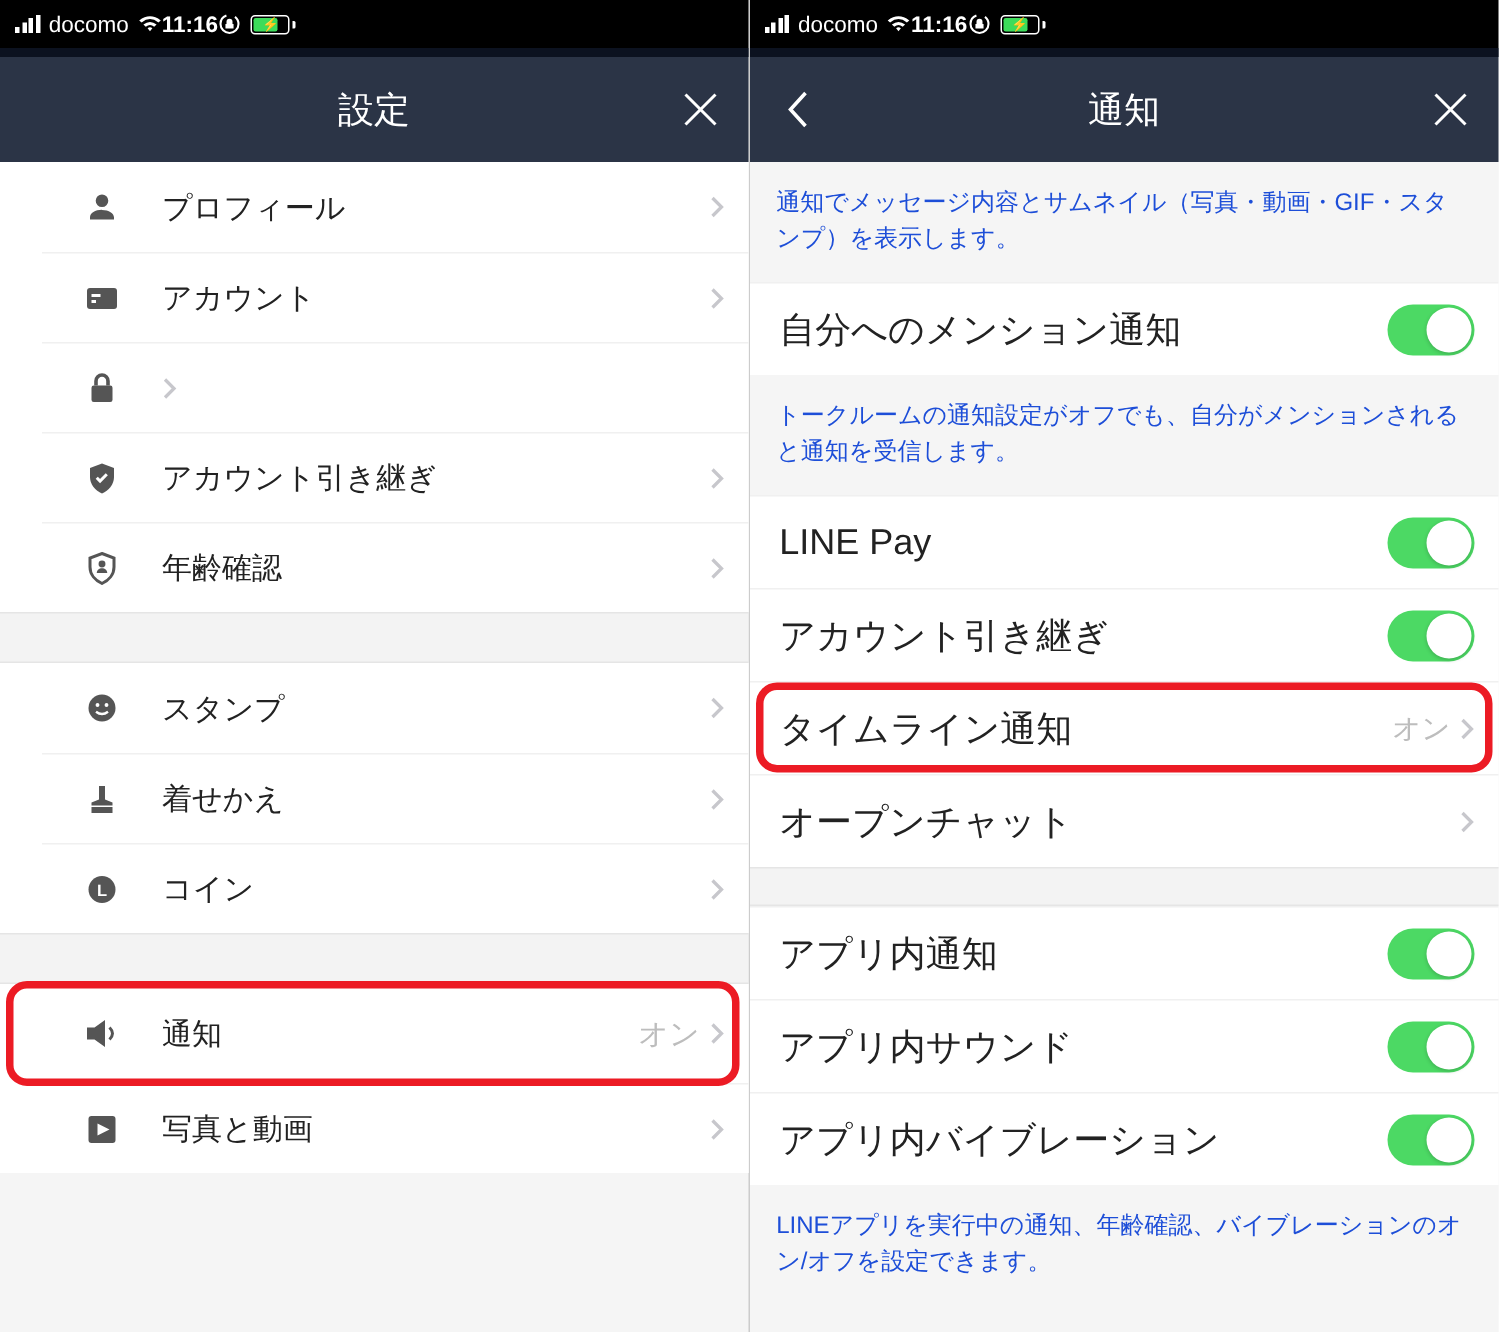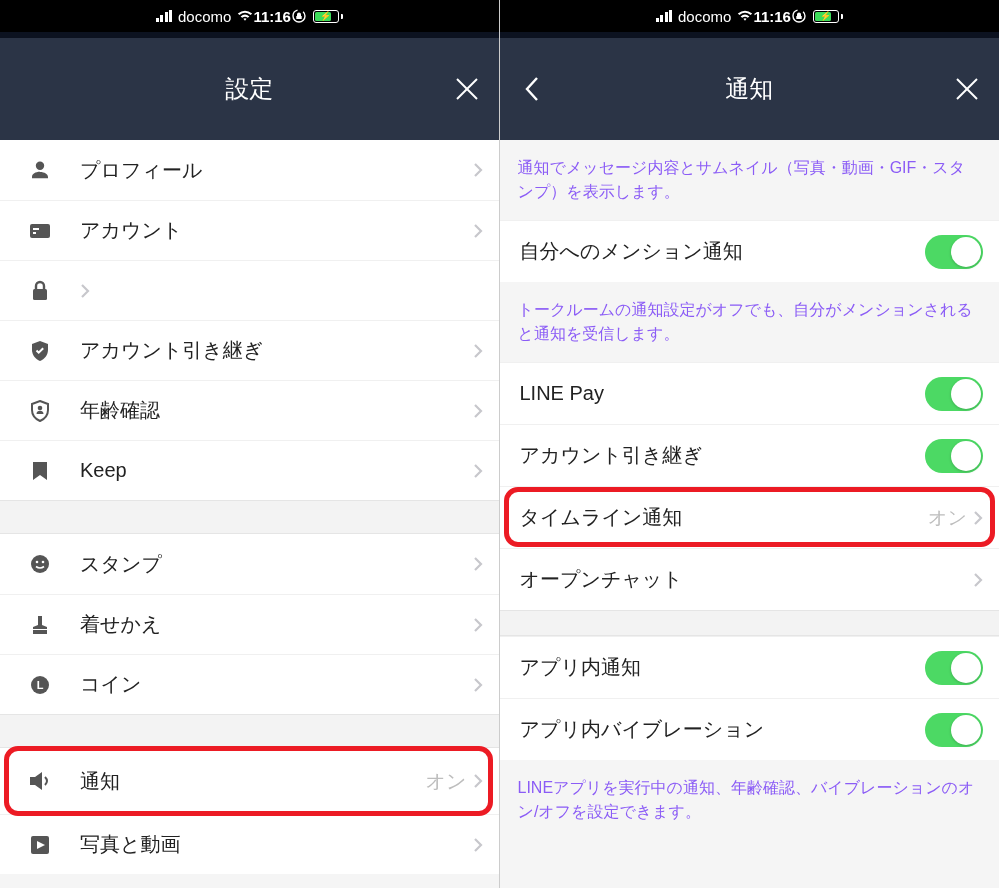--- a/index.html
+++ b/index.html
@@ -21,42 +21,42 @@
   }
   .screen.left { border-right: 1px solid #ccc; }
 
   
   .statusbar {
     height: 32px;
     background: #000;
     color: #fff;
     display: flex;
     align-items: center;
-    justify-content: center;
+    justify-content: flex-start;
     padding: 0 10px;
     font-size: 15px;
     font-weight: 500;
   }
   .sb-left { display: flex; align-items: center; gap: 6px; }
   .sb-right { display: flex; align-items: center; gap: 6px; }
   .signal-bars { display: flex; align-items: flex-end; gap: 1.5px; height: 12px; }
   .signal-bars span { width: 3px; background: #fff; }
   .signal-bars span:nth-child(1){height:4px}.signal-bars span:nth-child(2){height:7px}
   .signal-bars span:nth-child(3){height:10px}.signal-bars span:nth-child(4){height:12px}
   .wifi { width: 16px; height: 12px; }
   .rotlock { width:16px; height:16px; }
   .battery { display:flex; align-items:center; }
   .battery-body { width: 26px; height: 13px; border: 1.5px solid #fff; border-radius: 3px; position: relative; margin-right: 2px; }
   .battery-fill { position:absolute; left:1px; top:1px; bottom:1px; width: 65%; background:#3ddc5a; border-radius:1.5px; }
   .battery-cap { width:2px; height:5px; background:#fff; border-radius: 0 1px 1px 0; }
   .bolt { position:absolute; left:50%; top:50%; transform:translate(-50%,-50%); font-size:9px; color:#fff; }
 
   
   .header {
-    height: 108px;
+    height: 76px;
     background: #2b3446;
     color: #fff;
     display: flex;
     align-items: center;
     justify-content: center;
     position: relative;
     border-top: 6px solid #0c1220;
   }
   .header-title { font-size: 24px; font-weight: 500; }
   .header-close, .header-back {
@@ -77,44 +77,45 @@
   
   .list { background:#fff; }
   .row {
     height: 60px;
     background: #fff;
     display: flex;
     align-items: center;
     padding: 0 16px 0 24px;
     border-top: 1px solid #f0f0f0;
     position: relative;
+    margin-left: 28px;
   }
   .row:first-child { border-top: none; }
   .row .icon {
     width: 32px;
     display:flex; align-items:center; justify-content:center;
     margin-right: 24px;
     color:#555;
   }
   .row .label { font-size: 20px; color:#222; flex:1; }
   .row .value { font-size: 20px; color:#bdbdbd; margin-right: 6px; }
   .row .chev { color:#c7c7cc; }
 
   .section-gap { height: 34px; background:#f3f3f3; border-top:1px solid #e5e5e5; border-bottom:1px solid #e5e5e5; }
-  .section-desc { padding: 16px 18px; font-size: 16px; color:#8b5cf6; line-height:1.5; background:#f5f5f5; }
+  .section-desc { padding: 16px 18px; font-size: 16px; color:#1d4ed8; line-height:1.5; background:#f5f5f5; }
 
   
   .row2 {
     height: 62px;
     background:#fff;
     display:flex; align-items:center;
     padding: 0 16px 0 20px;
     border-top: 1px solid #f0f0f0;
   }
-  .row2 .label { font-size:20px; color:#222; flex:1; }
+  .row2 .label { font-size:24px; color:#222; flex:1; }
   .row2 .value { font-size:19px; color:#bdbdbd; margin-right:6px; }
 
   
   .toggle { width: 58px; height: 34px; border-radius: 17px; background:#4cd964; position:relative; flex-shrink:0; }
   .toggle .knob { position:absolute; right:2px; top:2px; width:30px; height:30px; border-radius:50%; background:#fff; box-shadow:0 1px 3px rgba(0,0,0,0.2); }
 
   
   .highlight {
     position: absolute;
     border: 5px solid #ec1b24;
@@ -220,31 +221,20 @@
             <path d="M10 1l8 3v6c0 5-3.5 9-8 11-4.5-2-8-6-8-11V4z" fill="none" stroke="#555" stroke-width="2"></path>
             <circle cx="10" cy="8" r="2.3" fill="#555"></circle>
             <path d="M6.5 14c0-2 1.6-3.2 3.5-3.2s3.5 1.2 3.5 3.2" fill="#555"></path>
           </svg>
         </span>
       <span class="label">年齢確認</span>
       <svg class="chev" width="10" height="16" viewBox="0 0 10 16">
           <path d="M2 2l6 6-6 6" fill="none" stroke="#c7c7cc" stroke-width="2.2"></path>
         </svg>
     </div>
-    <div class="row">
-      <span class="icon">
-          <svg width="18" height="22" viewBox="0 0 18 22">
-            <path d="M2 2h14v18l-7-5-7 5z" fill="#555"></path>
-          </svg>
-        </span>
-      <span class="label">Keep</span>
-      <svg class="chev" width="10" height="16" viewBox="0 0 10 16">
-          <path d="M2 2l6 6-6 6" fill="none" stroke="#c7c7cc" stroke-width="2.2"></path>
-        </svg>
-    </div>
   </div>
 
   <div class="section-gap"></div>
 
   <div class="list">
     <div class="row">
       <span class="icon">
           <svg width="22" height="22" viewBox="0 0 22 22">
             <circle cx="11" cy="11" r="9" fill="#555"></circle>
             <circle cx="8" cy="9" r="1.3" fill="#fff"></circle>
@@ -403,20 +393,26 @@
 
   <div class="section-gap" style="height:26px"></div>
 
   <div class="row2">
     <span class="label">アプリ内通知</span>
     <div class="toggle">
         <div class="knob"></div>
       </div>
   </div>
   <div class="row2">
+    <span class="label">アプリ内サウンド</span>
+    <div class="toggle">
+        <div class="knob"></div>
+      </div>
+  </div>
+  <div class="row2">
     <span class="label">アプリ内バイブレーション</span>
     <div class="toggle">
         <div class="knob"></div>
       </div>
   </div>
 
   <div class="section-desc">LINEアプリを実行中の通知、年齢確認、バイブレーションのオン/オフを設定できます。</div>
 </div>
 
 </body></html>

